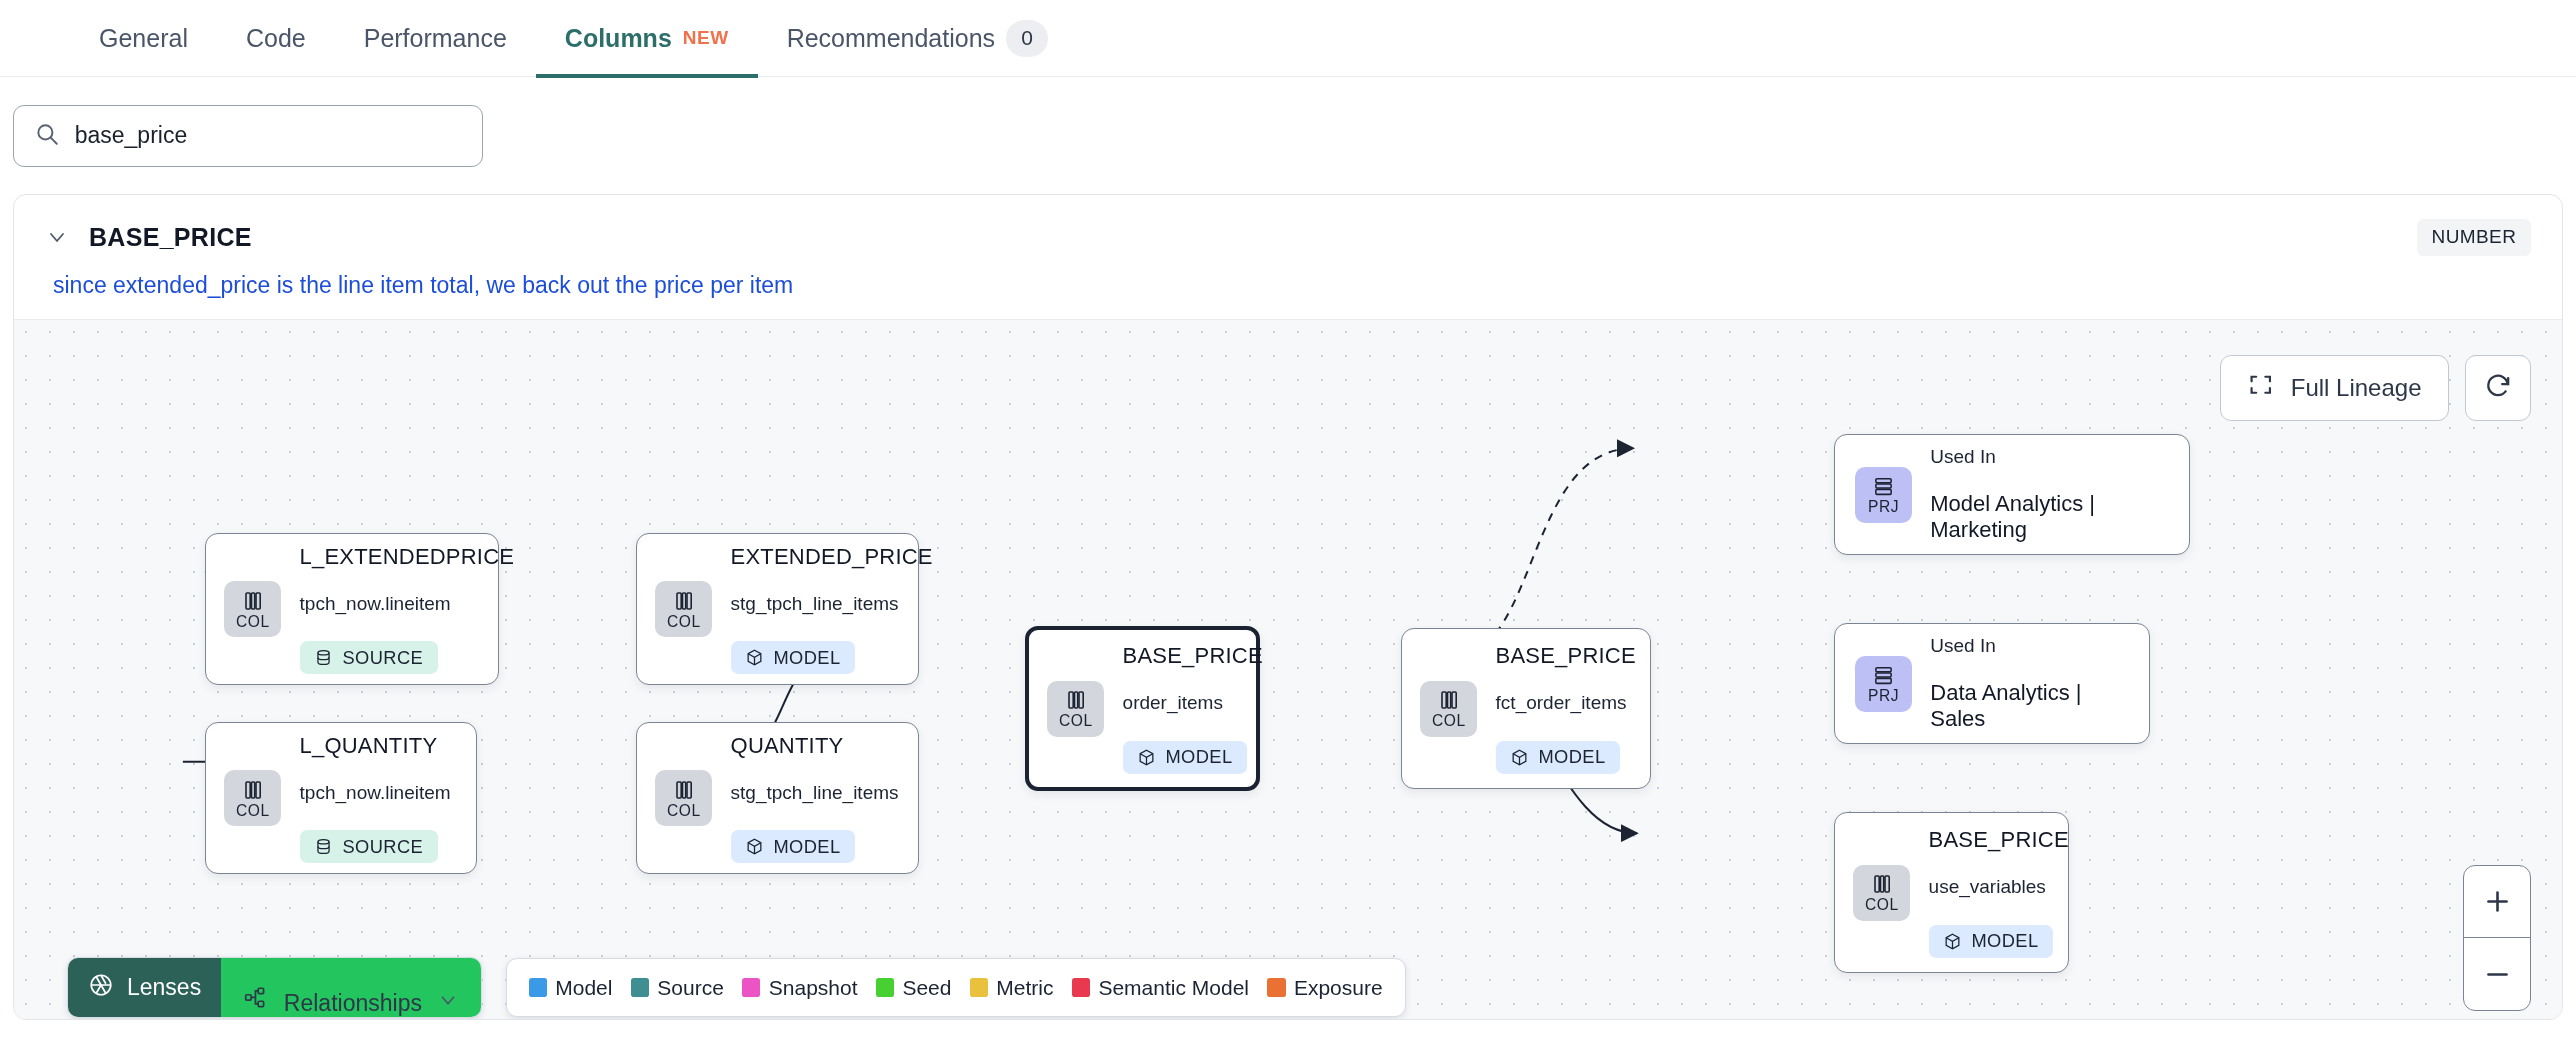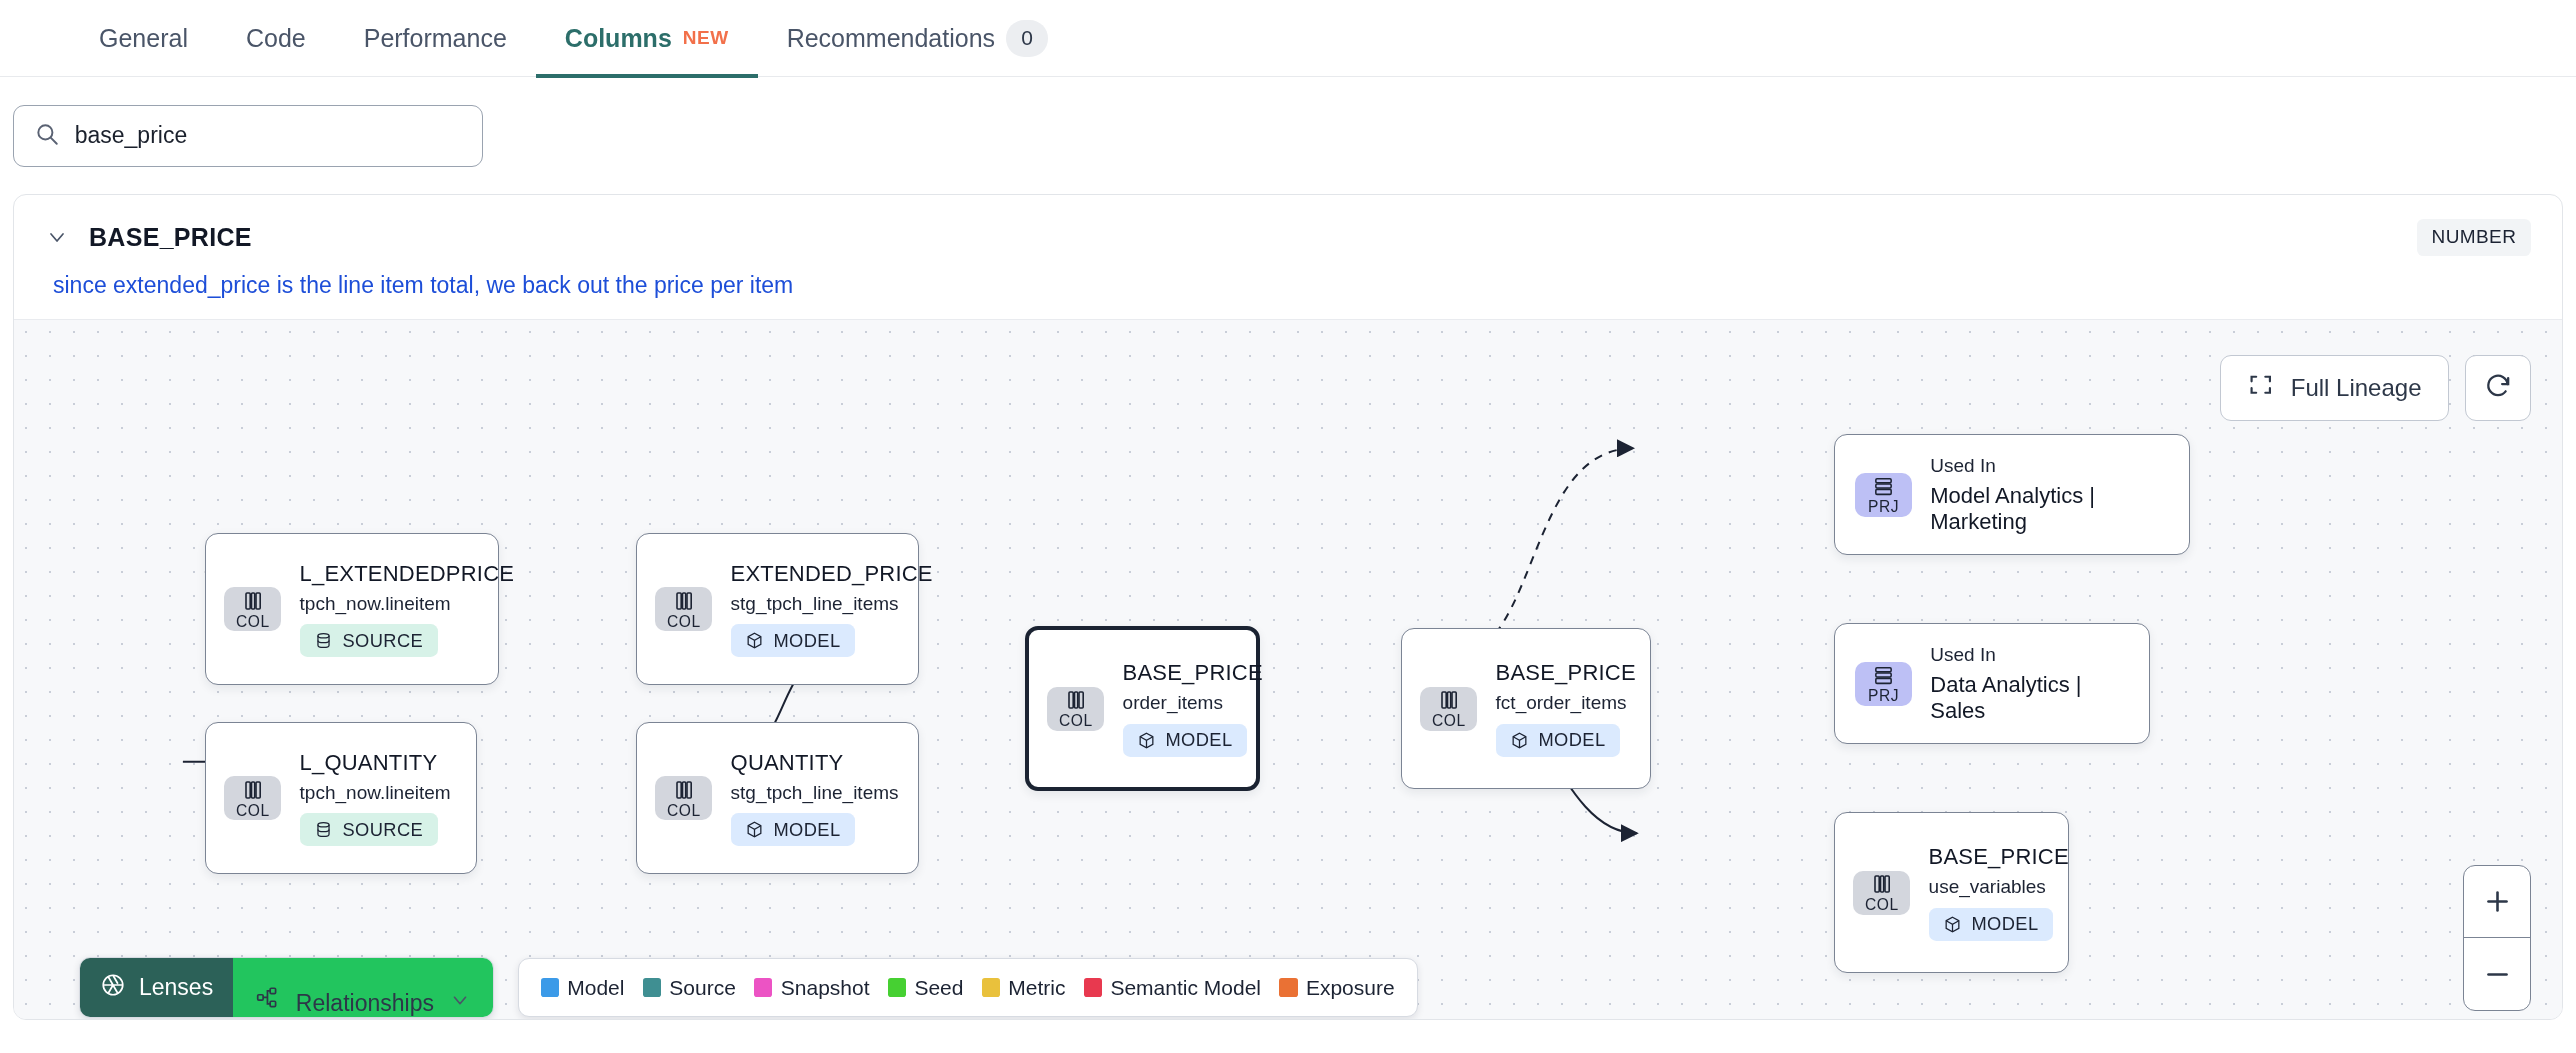--- a/index.html
+++ b/index.html
@@ -144,38 +144,38 @@
     box-shadow: 0 3.7px 9.2px rgba(25,33,48,.08);
     display: flex;
     align-items: center;
     padding: 0 18.3px;
     gap: 18.3px;
   }
   .node.highlight { border: 4.6px solid #1b2332; }
   .node.prj { padding: 0 20px; }
 
   .type-chip {
-    width: 57px; height: 44px;
+    width: 57px; height: 56px;
     border-radius: 10px;
     background: #d3d6dd;
     display: flex;
     flex-direction: column;
     align-items: center;
     justify-content: center;
     gap: 0.9px;
     flex: 0 0 auto;
     color: #1c2333;
   }
   .type-chip.prj-chip { background: #bdc0f5; }
   .type-chip .chip-label {
     font-size: 15.6px;
     letter-spacing: 0.5px;
     line-height: 1;
   }
-  .node-body { display: flex; flex-direction: column; gap: 6px; }
+  .node-body { display: flex; flex-direction: column; gap: 23px; }
   .node-name {
     font-size: 22px;
     color: #121826;
     letter-spacing: 0.2px;
   }
   .node-sub {
     font-size: 19px;
     color: #1c2333;
   }
   .kind-pill {
@@ -233,21 +233,21 @@
     height: 72px;
     display: flex; align-items: center; justify-content: center;
     cursor: pointer;
   }
   .zoomctl .zin { border-bottom: 1.8px solid #7b8494; }
 
   
   .bottombar {
     position: absolute;
     left: 53px; bottom: 26px;
-    display: flex; align-items: center; gap: 24px; margin-left: 12px;
+    display: flex; align-items: center; gap: 24px;
   }
   .lens-group {
     display: flex;
     border-radius: 11px;
     overflow: hidden;
     box-shadow: 0 2.8px 7.3px rgba(25,33,48,.12);
     background: #fff;
     border: 1.8px solid #d7dbe2;
   }
   .lens-btn {

